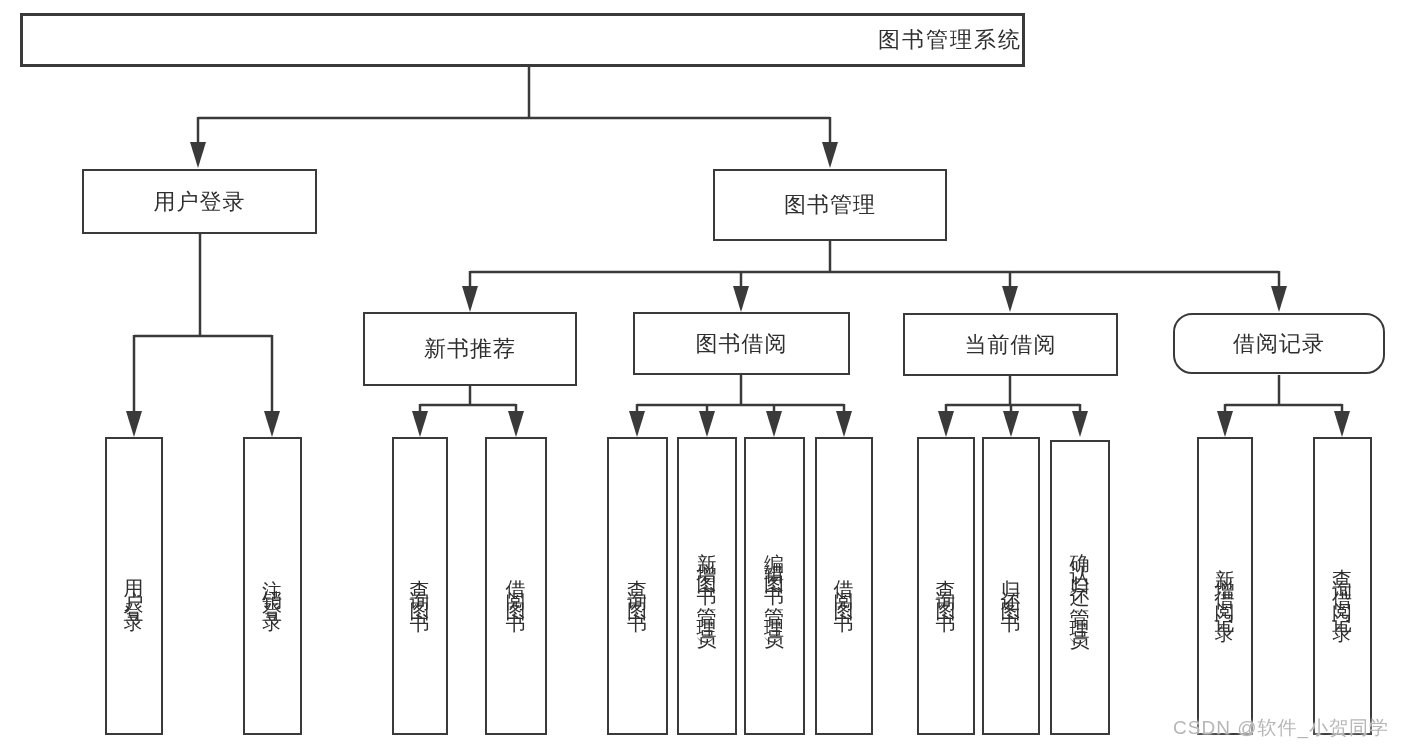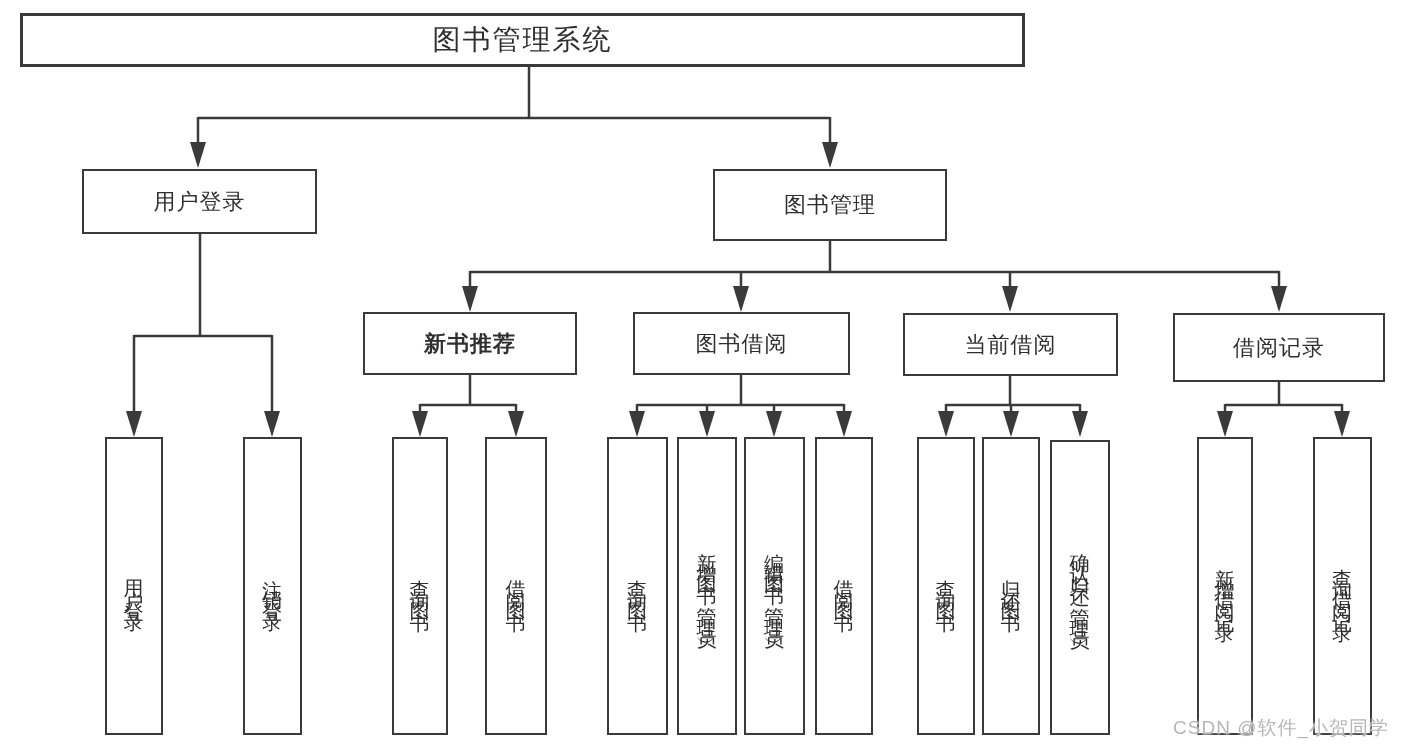--- a/index.html
+++ b/index.html
@@ -12,21 +12,21 @@
   }
   #connectors{position:absolute;left:0;top:0;width:1405px;height:747px;}
   #connectors line{stroke:var(--line);stroke-width:2.5;}
   #connectors .arrowhead{fill:var(--line);}
   .node{
     position:absolute;box-sizing:border-box;background:#fff;
     border:2.5px solid var(--line);color:var(--text);
     display:flex;align-items:center;justify-content:center;
   }
   .h-node{font-size:22px;letter-spacing:1px;}
-  .root-node{border-width:3px;font-size:28px;letter-spacing:2px;}
+  .root-node{border-width:3px;font-size:22px;letter-spacing:2px;justify-content:flex-end;}
   .v-node{
     writing-mode:vertical-rl;text-orientation:mixed;
     font-size:20px;letter-spacing:11px;line-height:1;
   }
   #watermark{
     position:absolute;right:16px;bottom:6px;z-index:5;
     color:var(--watermark);font-size:19px;letter-spacing:1px;
     text-shadow:0 0 2px #fff,0 0 4px #fff;
     font-family:Liberation Sans, sans-serif;
   }
@@ -105,30 +105,30 @@
     <span>图书管理系统</span>
   </div>
 
   <div class="node h-node" style="left:82px;top:169px;width:235px;height:65px;">
     <span>用户登录</span>
   </div>
   <div class="node h-node" style="left:713px;top:169px;width:234px;height:72px;">
     <span>图书管理</span>
   </div>
 
-  <div class="node h-node" style="left:363px;top:312px;width:214px;height:63px;font-weight:bold;">
+  <div class="node h-node" style="left:363px;top:312px;width:214px;height:74px;">
     <span>新书推荐</span>
   </div>
   <div class="node h-node" style="left:633px;top:312px;width:217px;height:63px;">
     <span>图书借阅</span>
   </div>
   <div class="node h-node" style="left:903px;top:313px;width:215px;height:63px;">
     <span>当前借阅</span>
   </div>
-  <div class="node h-node" style="left:1173px;top:313px;width:212px;height:69px;">
+  <div class="node h-node" style="left:1173px;top:313px;width:212px;height:61px;border-radius:19px;">
     <span>借阅记录</span>
   </div>
 
   <div class="node v-node" style="left:105px;top:437px;width:58px;height:298px;">
     <span>用户登录</span>
   </div>
   <div class="node v-node" style="left:243px;top:437px;width:59px;height:298px;">
     <span>注销登录</span>
   </div>
 

